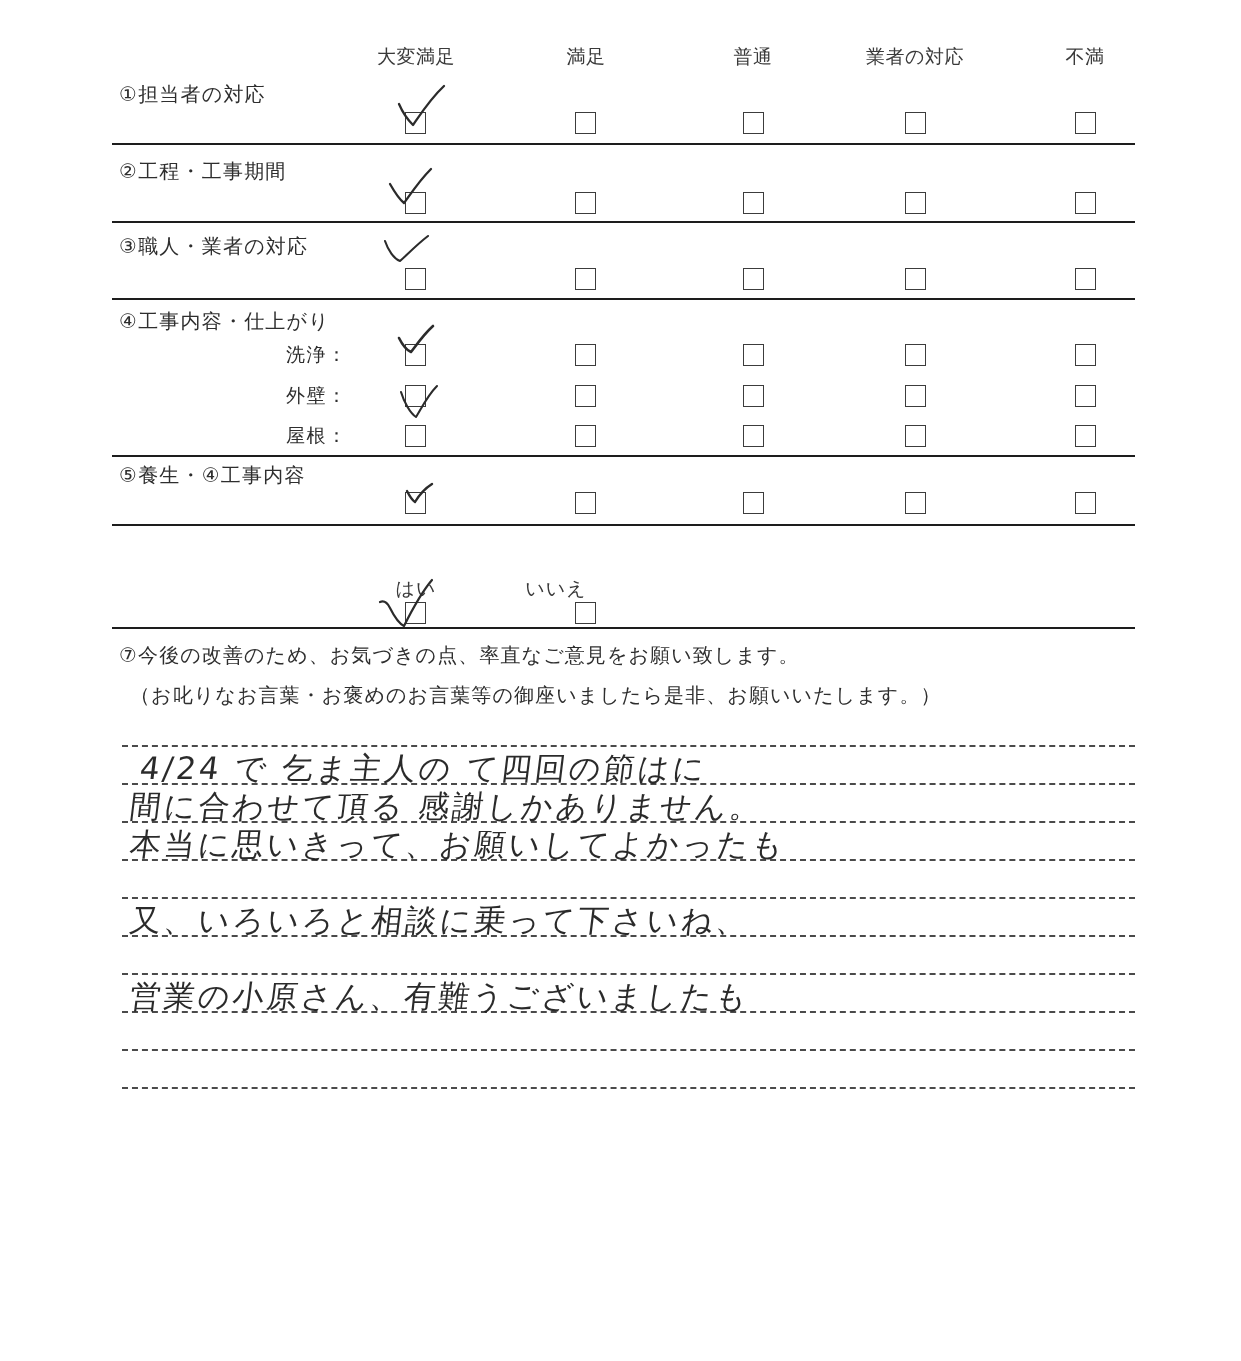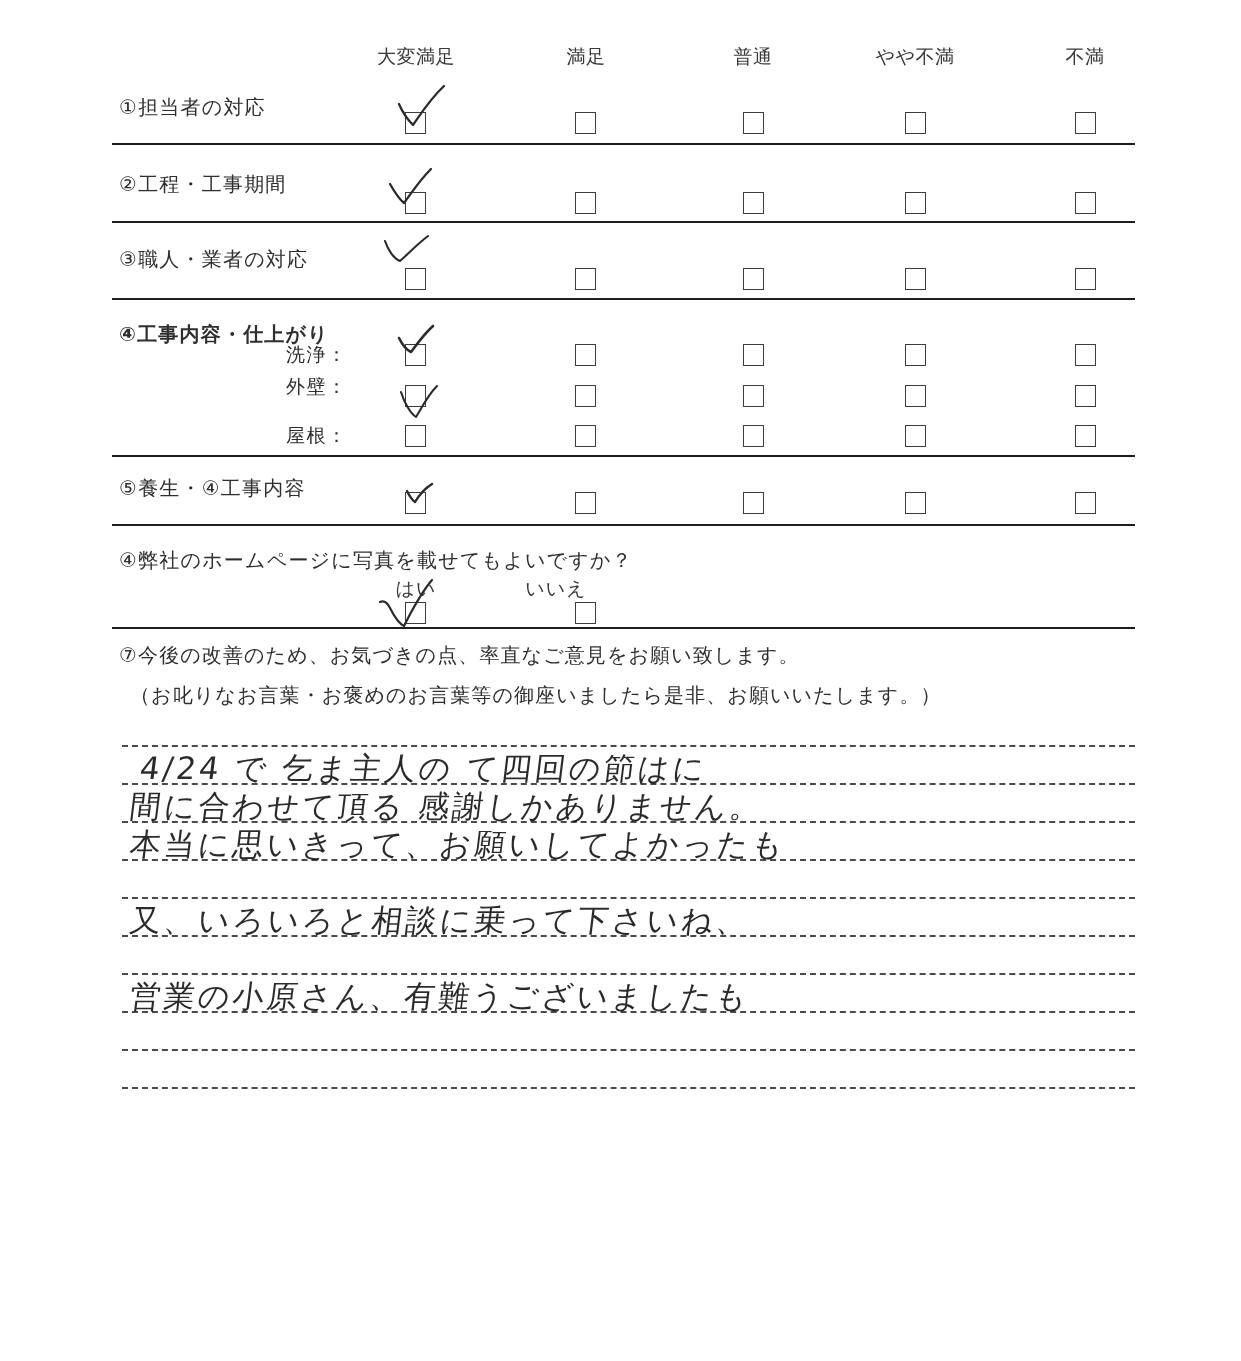--- a/index.html
+++ b/index.html
@@ -26,21 +26,20 @@
     font-family:"Liberation Sans","DejaVu Sans",sans-serif;
   }
 
   
   .q-label{
     position:absolute;
     font-size:20px;
     color:#2e2e2e;
     white-space:nowrap;
     letter-spacing:1.2px;
-    margin-top:13px;
   }
   .sub-label{
     position:absolute;
     font-size:19px;
     color:#2e2e2e;
     white-space:nowrap;
     letter-spacing:1.5px;
     text-align:right;
   }
 
@@ -111,21 +110,21 @@
   }
 </style>
 </head>
 <body>
 
 <div class="sheet">
 
   <div class="scale-label" style="left:416px;top:44px;">大変満足</div>
   <div class="scale-label" style="left:586px;top:44px;">満足</div>
   <div class="scale-label" style="left:753px;top:44px;">普通</div>
-  <div class="scale-label" style="left:915px;top:44px;">やや不満</div>
+  <div class="scale-label" style="left:915px;top:44px;">業者の対応</div>
   <div class="scale-label" style="left:1085px;top:44px;">不満</div>
 
   <div class="q-label" style="left:119px;top:81px;">①担当者の対応</div>
   <div class="cbox" style="left:405px;top:112px;"></div>
   <div class="cbox" style="left:575px;top:112px;"></div>
   <div class="cbox" style="left:743px;top:112px;"></div>
   <div class="cbox" style="left:905px;top:112px;"></div>
   <div class="cbox" style="left:1075px;top:112px;"></div>
   <div class="mark" style="left:396px;top:84px;">
     <svg width="70" height="48" viewBox="0 0 70 48">
@@ -156,35 +155,35 @@
   <div class="cbox" style="left:905px;top:268px;"></div>
   <div class="cbox" style="left:1075px;top:268px;"></div>
   <div class="mark" style="left:383px;top:234px;">
     <svg width="60" height="34" viewBox="0 0 60 34">
       <path d="M2 7 C5 16, 11 25, 17 27 C22 23, 32 12, 45 2" stroke-width="2.1"></path>
     </svg>
   </div>
 
   <div class="sep" style="top:298px;"></div>
 
-  <div class="q-label" style="left:119px;top:308px;font-weight:bold;">④工事内容・仕上がり</div>
+  <div class="q-label" style="left:119px;top:308px;">④工事内容・仕上がり</div>
 
   <div class="sub-label" style="left:286px;top:342px;">洗浄：</div>
   <div class="cbox" style="left:405px;top:344px;"></div>
   <div class="cbox" style="left:575px;top:344px;"></div>
   <div class="cbox" style="left:743px;top:344px;"></div>
   <div class="cbox" style="left:905px;top:344px;"></div>
   <div class="cbox" style="left:1075px;top:344px;"></div>
   <div class="mark" style="left:397px;top:324px;">
     <svg width="50" height="34" viewBox="0 0 50 34">
       <path d="M2 14 C5 20, 9 26, 14 28 C18 23, 26 11, 36 2" stroke-width="2.6"></path>
     </svg>
   </div>
 
-  <div class="sub-label" style="left:286px;top:374px;">外壁：</div>
+  <div class="sub-label" style="left:286px;top:383px;">外壁：</div>
   <div class="cbox" style="left:405px;top:385px;"></div>
   <div class="cbox" style="left:575px;top:385px;"></div>
   <div class="cbox" style="left:743px;top:385px;"></div>
   <div class="cbox" style="left:905px;top:385px;"></div>
   <div class="cbox" style="left:1075px;top:385px;"></div>
   <div class="mark" style="left:399px;top:383px;">
     <svg width="48" height="40" viewBox="0 0 48 40">
       <path d="M2 9 C5 19, 11 30, 17 34 C21 28, 28 13, 38 3" stroke-width="2.1"></path>
     </svg>
   </div>
@@ -205,21 +204,20 @@
   <div class="cbox" style="left:905px;top:492px;"></div>
   <div class="cbox" style="left:1075px;top:492px;"></div>
   <div class="mark" style="left:405px;top:482px;">
     <svg width="36" height="26" viewBox="0 0 36 26">
       <path d="M2 9 C4 13, 7 18, 10 20 C13 15, 19 7, 27 2" stroke-width="2.4"></path>
     </svg>
   </div>
 
   <div class="sep" style="top:524px;"></div>
 
-  <div class="q-label" style="left:119px;top:534px;">④弊社のホームページに写真を載せてもよいですか？</div>
 
   <div class="yn-label" style="left:416px;top:576px;">はい</div>
   <div class="yn-label" style="left:556px;top:576px;">いいえ</div>
 
   <div class="cbox" style="left:405px;top:602px;"></div>
   <div class="cbox" style="left:575px;top:602px;"></div>
   <div class="mark" style="left:378px;top:578px;">
     <svg width="70" height="52" viewBox="0 0 70 52">
       <path d="M2 24 C7 22, 10 26, 12 30 C16 38, 22 46, 26 48 C30 40, 42 16, 54 2" stroke-width="2.2"></path>
     </svg>

